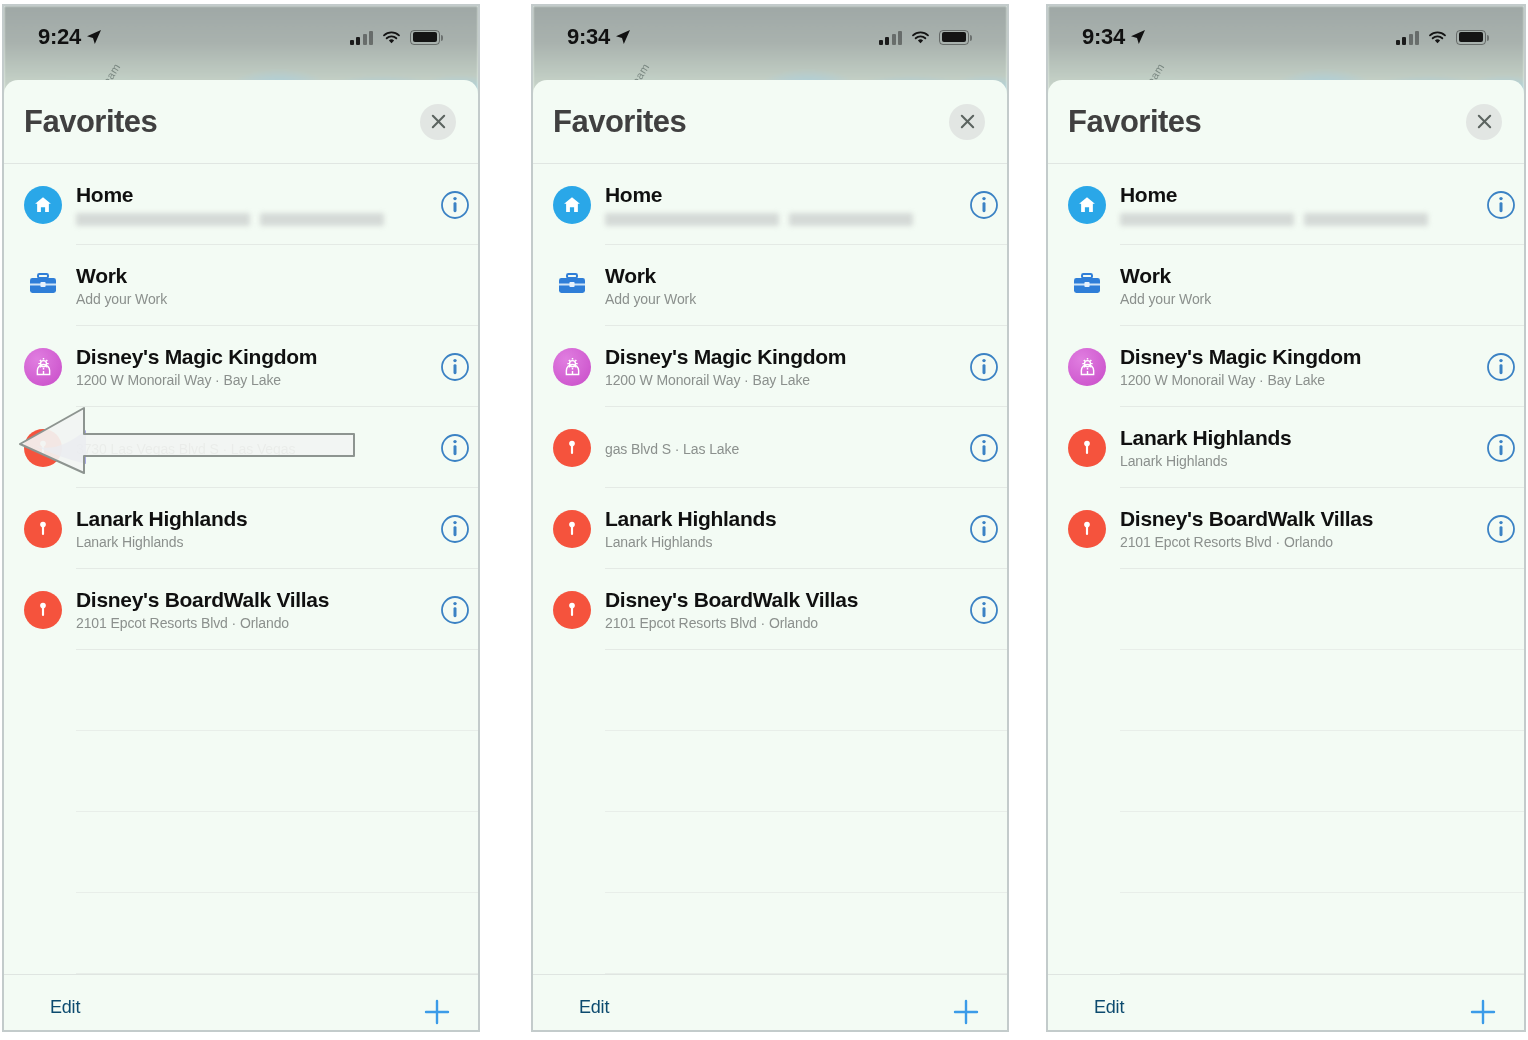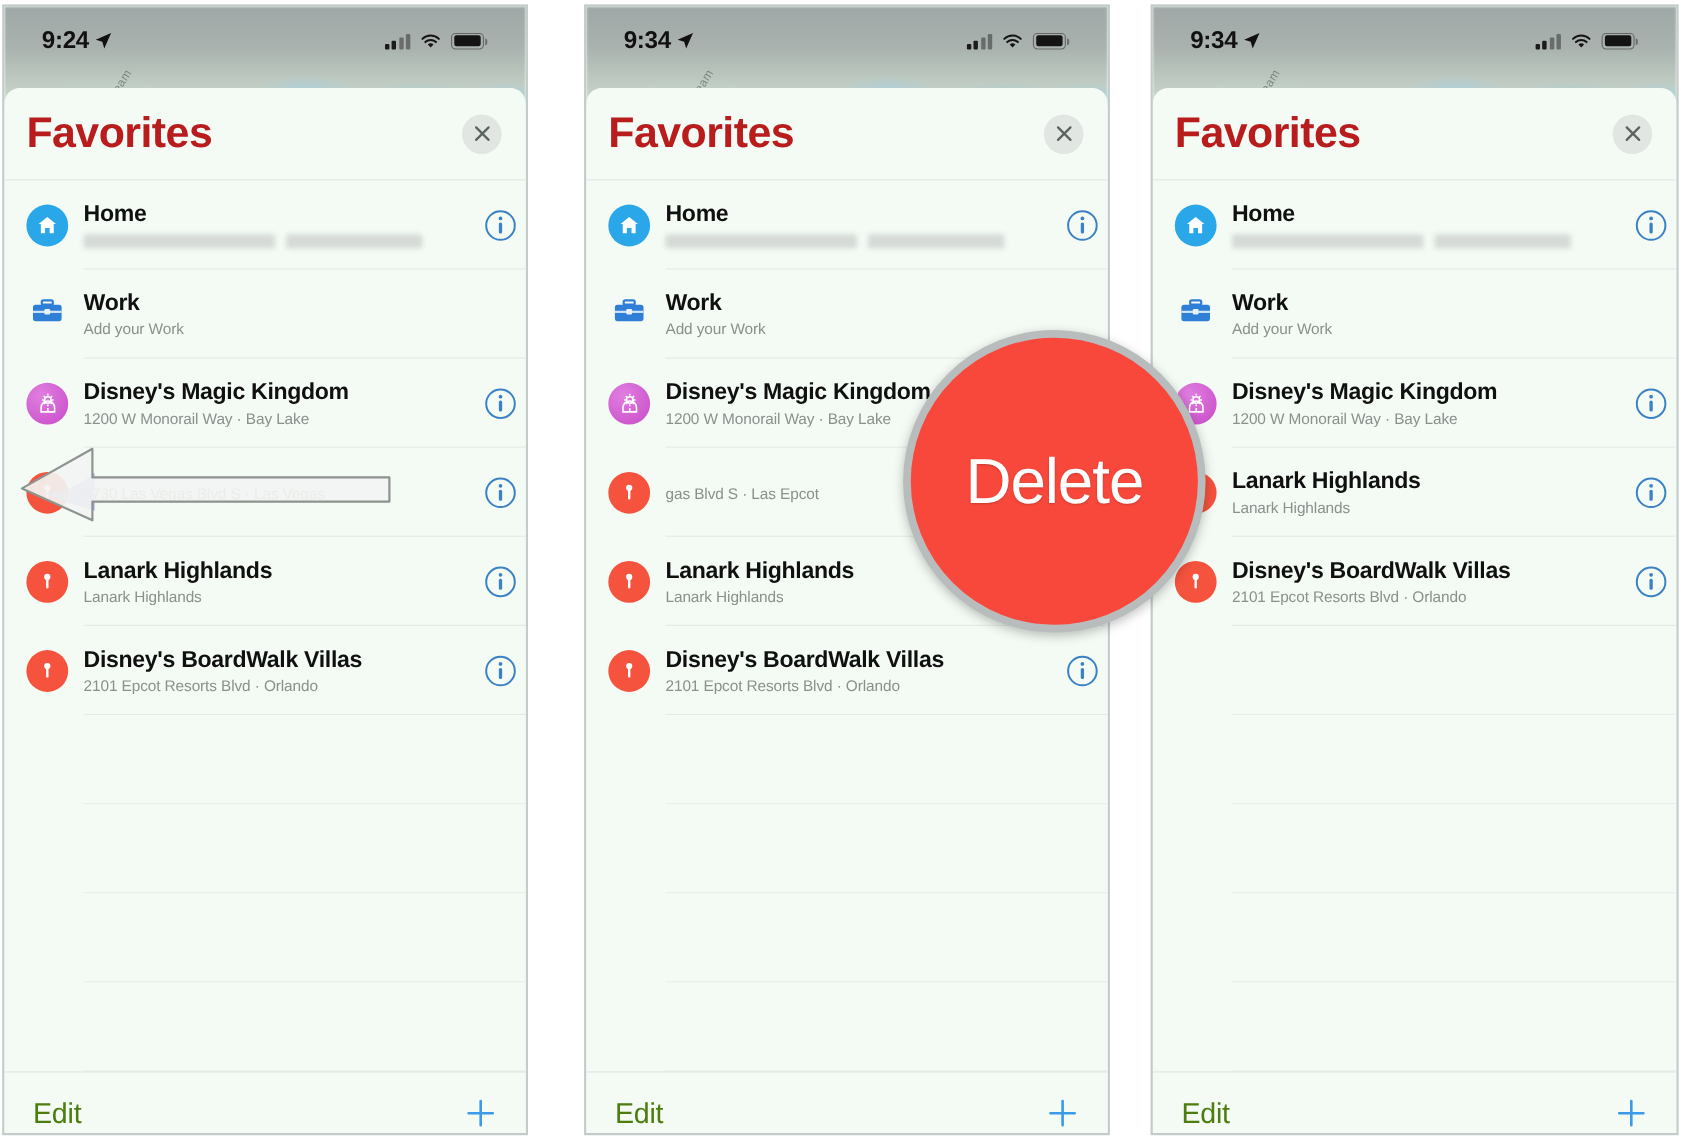--- a/index.html
+++ b/index.html
@@ -97,21 +97,21 @@
   }
   .sheet-header {
     position: relative;
     height: 84px;
     display: flex; align-items: center;
     padding: 0 22px 0 20px;
     border-bottom: 1px solid #e0e6e2;
     flex: 0 0 auto;
   }
   .sheet-title {
-    font-size: 39px; font-weight: bold; color: #b91c1c;
+    font-size: 31px; font-weight: bold; color: #404040;
     letter-spacing: -.5px;
   }
   .close-btn {
     position: absolute; right: 22px; top: 50%;
     transform: translateY(-50%);
     width: 36px; height: 36px; border-radius: 50%;
     background: #e2e6e3;
     display: flex; align-items: center; justify-content: center;
     cursor: pointer;
   }
@@ -171,21 +171,21 @@
   .sheet-footer {
     flex: 0 0 auto;
     height: 118px;
     border-top: 1px solid #dfe5e1;
     display: flex; align-items: flex-start;
     justify-content: space-between;
     padding: 22px 26px 0 26px;
     position: relative;
   }
   .edit-link {
-    font-size: 26px; color: #4d7c0f; cursor: pointer; letter-spacing: -.2px;
+    font-size: 18px; color: #0c4a6e; cursor: pointer; letter-spacing: -.2px; margin-left: 20px;
   }
   .plus-btn { width: 30px; height: 30px; cursor: pointer; }
 
   
   .arrow-anno {
     position: absolute;
     left: 10px; top: 398px;
     width: 345px; height: 72px;
     z-index: 20;
     pointer-events: none;
@@ -491,21 +491,21 @@
             <div class="row-icon">
               <span class="circ c-pin">
                 <svg width="20" height="20" viewBox="0 0 24 24">
                   <circle cx="12" cy="6.6" r="3.4" fill="#fff"></circle>
                   <rect x="10.7" y="8.2" width="2.6" height="11" rx="1.3" fill="#fff"></rect>
                 </svg>
               </span>
             </div>
             <div class="row-text">
               <div class="row-title"></div>
-              <div class="row-sub">gas Blvd S · Las Epcot</div>
+              <div class="row-sub">gas Blvd S · Las Lake</div>
             </div>
             <svg class="info-btn" viewBox="0 0 30 30">
               <circle cx="15" cy="15" r="13" fill="none" stroke="#3b82c4" stroke-width="1.8"></circle>
               <circle cx="15" cy="8.6" r="1.7" fill="#3b82c4"></circle>
               <rect x="13.5" y="12.2" width="3" height="10" rx="1.4" fill="#3b82c4"></rect>
             </svg>
           </div>
           <div class="fav-row">
             <div class="row-icon">
               <span class="circ c-pin">
@@ -710,17 +710,14 @@
       <div class="sheet-footer">
         <div class="edit-link">Edit</div>
         <svg class="plus-btn" viewBox="0 0 30 30">
             <path d="M15 4v22M4 15h22" stroke="#3b9be8" stroke-width="2.4" stroke-linecap="round"></path>
           </svg>
 
       </div>
     </div>
   </div>
 
-  <div class="delete-callout">
-    <span>Delete</span>
-  </div>
 
 </div>
 
 </body></html>

